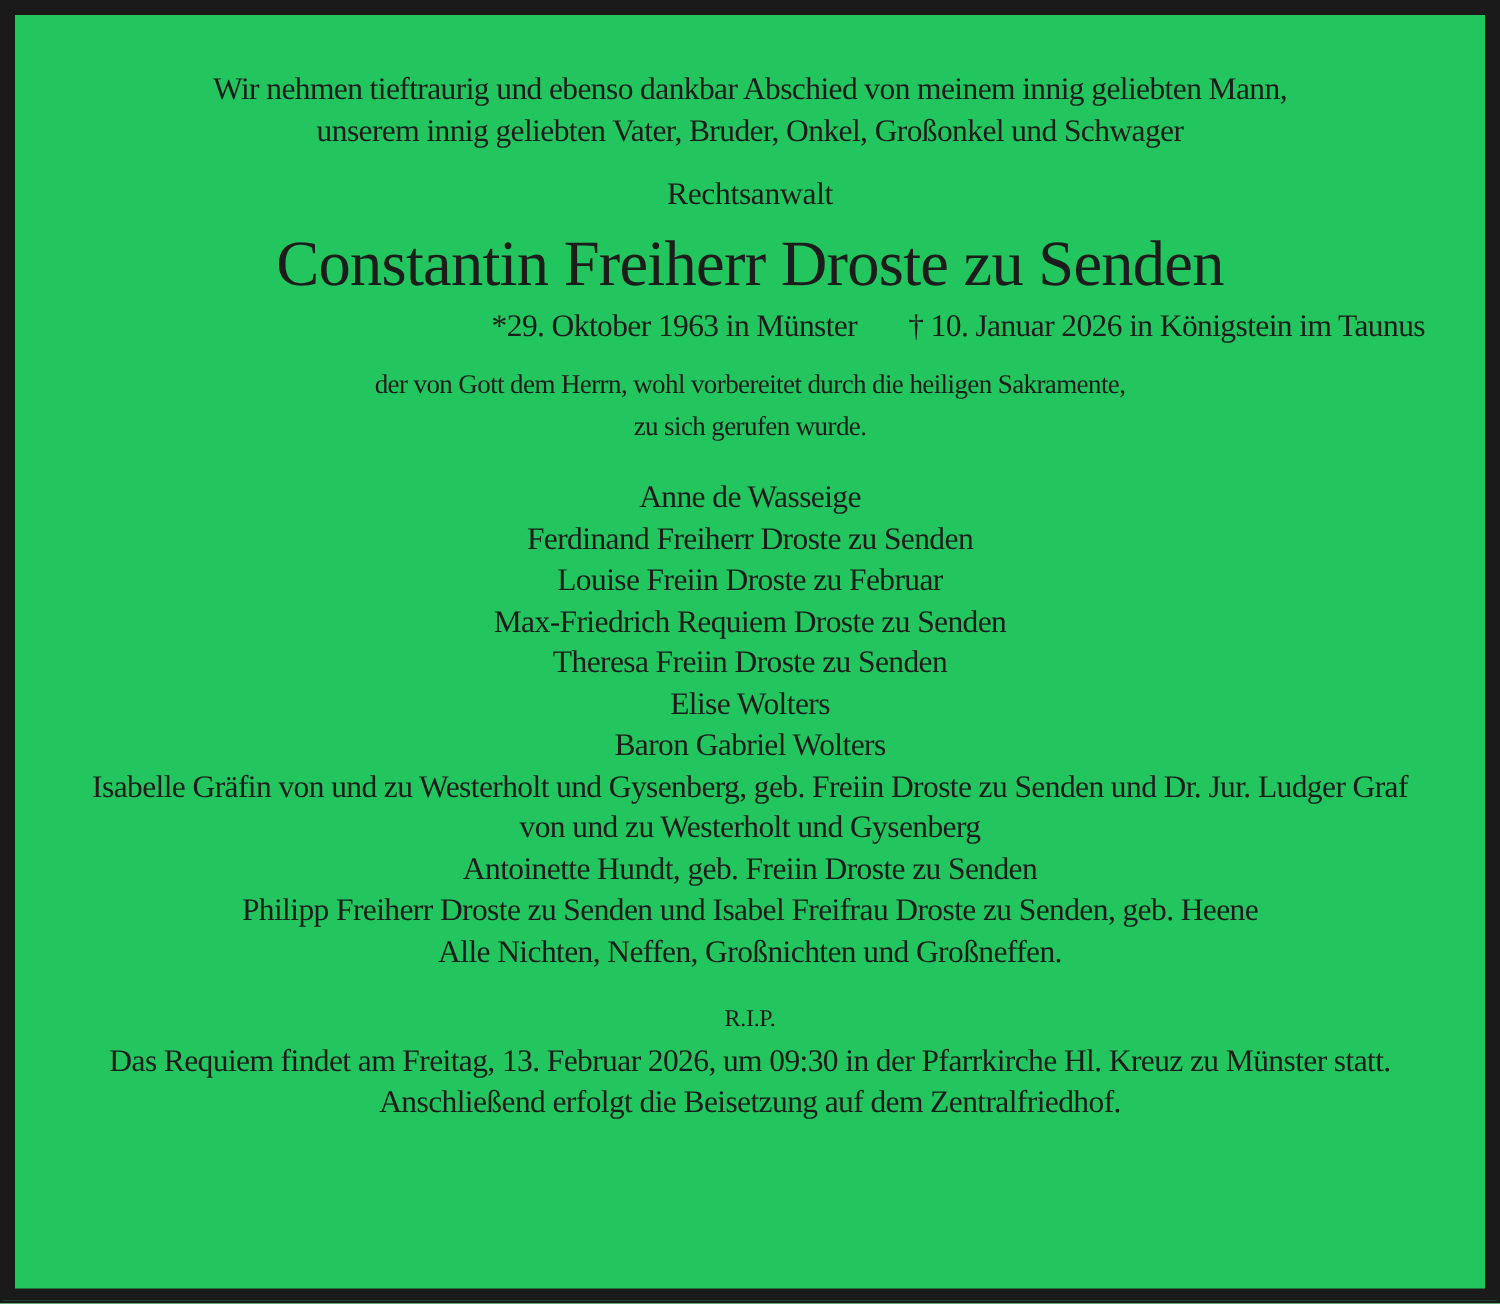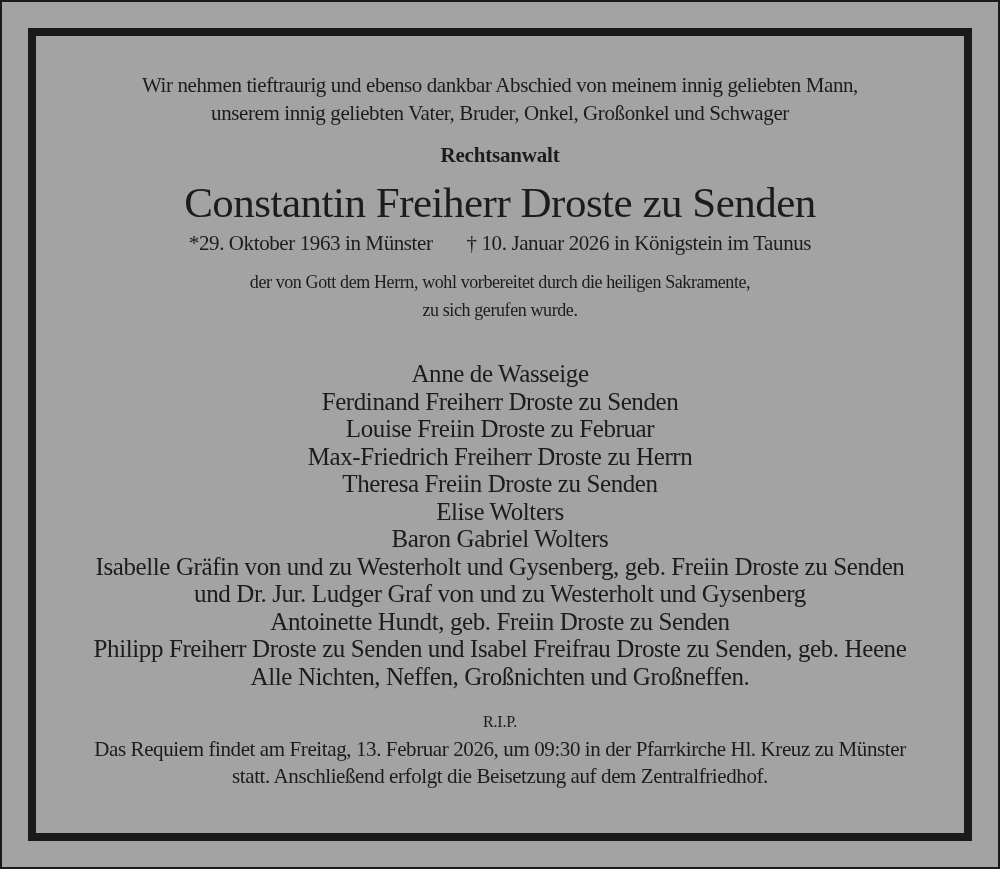--- a/index.html
+++ b/index.html
@@ -4,23 +4,23 @@
 <style>
   html, body {
     margin: 0;
     padding: 0;
     background: #ffffff;
   }
   .page {
     width: 1000px;
     height: 869px;
     box-sizing: border-box;
-    background: #a3a3a3;
+    background: #22c55e;
     border: 2px solid #1a1a1a;
-    padding: 26px;
+    padding: 0;
     font-family: "Liberation Serif", "DejaVu Serif", serif;
     color: #1c1c1c;
   }
   .frame {
     box-sizing: border-box;
     height: 100%;
     border: 8px solid #1a1a1a;
     padding: 36px 40px 28px 40px;
     text-align: center;
     overflow: hidden;
@@ -28,47 +28,46 @@
   .intro {
     font-size: 21px;
     line-height: 27.5px;
     letter-spacing: -0.4px;
   }
   .profession {
     margin-top: 15px;
     font-size: 21px;
     line-height: 27.5px;
     letter-spacing: -0.2px;
-    font-weight: bold;
   }
   .deceased-name {
     margin-top: 9px;
     font-size: 43px;
     line-height: 47px;
     letter-spacing: -0.5px;
     white-space: nowrap;
   }
   .dates {
     margin-top: 4px;
     font-size: 21px;
     line-height: 27.5px;
     letter-spacing: -0.4px;
     display: flex;
-    justify-content: center;
+    justify-content: flex-end;
     gap: 34px;
   }
   .passing {
     margin-top: 12px;
     font-size: 18px;
     line-height: 27.5px;
     letter-spacing: -0.4px;
   }
   .mourners {
-    margin-top: 36px;
-    font-size: 25px;
+    margin-top: 20px;
+    font-size: 21px;
     line-height: 27.5px;
     letter-spacing: -0.4px;
     max-width: 880px;
     margin-left: auto;
     margin-right: auto;
   }
   .rip {
     margin-top: 18px;
     font-size: 16px;
     line-height: 27.5px;
@@ -105,21 +104,21 @@
 
     <div class="passing">
       <div>der von Gott dem Herrn, wohl vorbereitet durch die heiligen Sakramente,</div>
       <div>zu sich gerufen wurde.</div>
     </div>
 
     <div class="mourners">
         <div>Anne de Wasseige</div>
         <div>Ferdinand Freiherr Droste zu Senden</div>
         <div>Louise Freiin Droste zu Februar</div>
-        <div>Max-Friedrich Freiherr Droste zu Herrn</div>
+        <div>Max-Friedrich Requiem Droste zu Senden</div>
         <div>Theresa Freiin Droste zu Senden</div>
         <div>Elise Wolters</div>
         <div>Baron Gabriel Wolters</div>
         <div>Isabelle Gräfin von und zu Westerholt und Gysenberg, geb. Freiin Droste zu Senden und Dr. Jur. Ludger Graf von und zu Westerholt und Gysenberg</div>
         <div>Antoinette Hundt, geb. Freiin Droste zu Senden</div>
         <div>Philipp Freiherr Droste zu Senden und Isabel Freifrau Droste zu Senden, geb. Heene</div>
         <div>Alle Nichten, Neffen, Großnichten und Großneffen.</div>
       </div>
 
     <div class="rip">R.I.P.</div>

